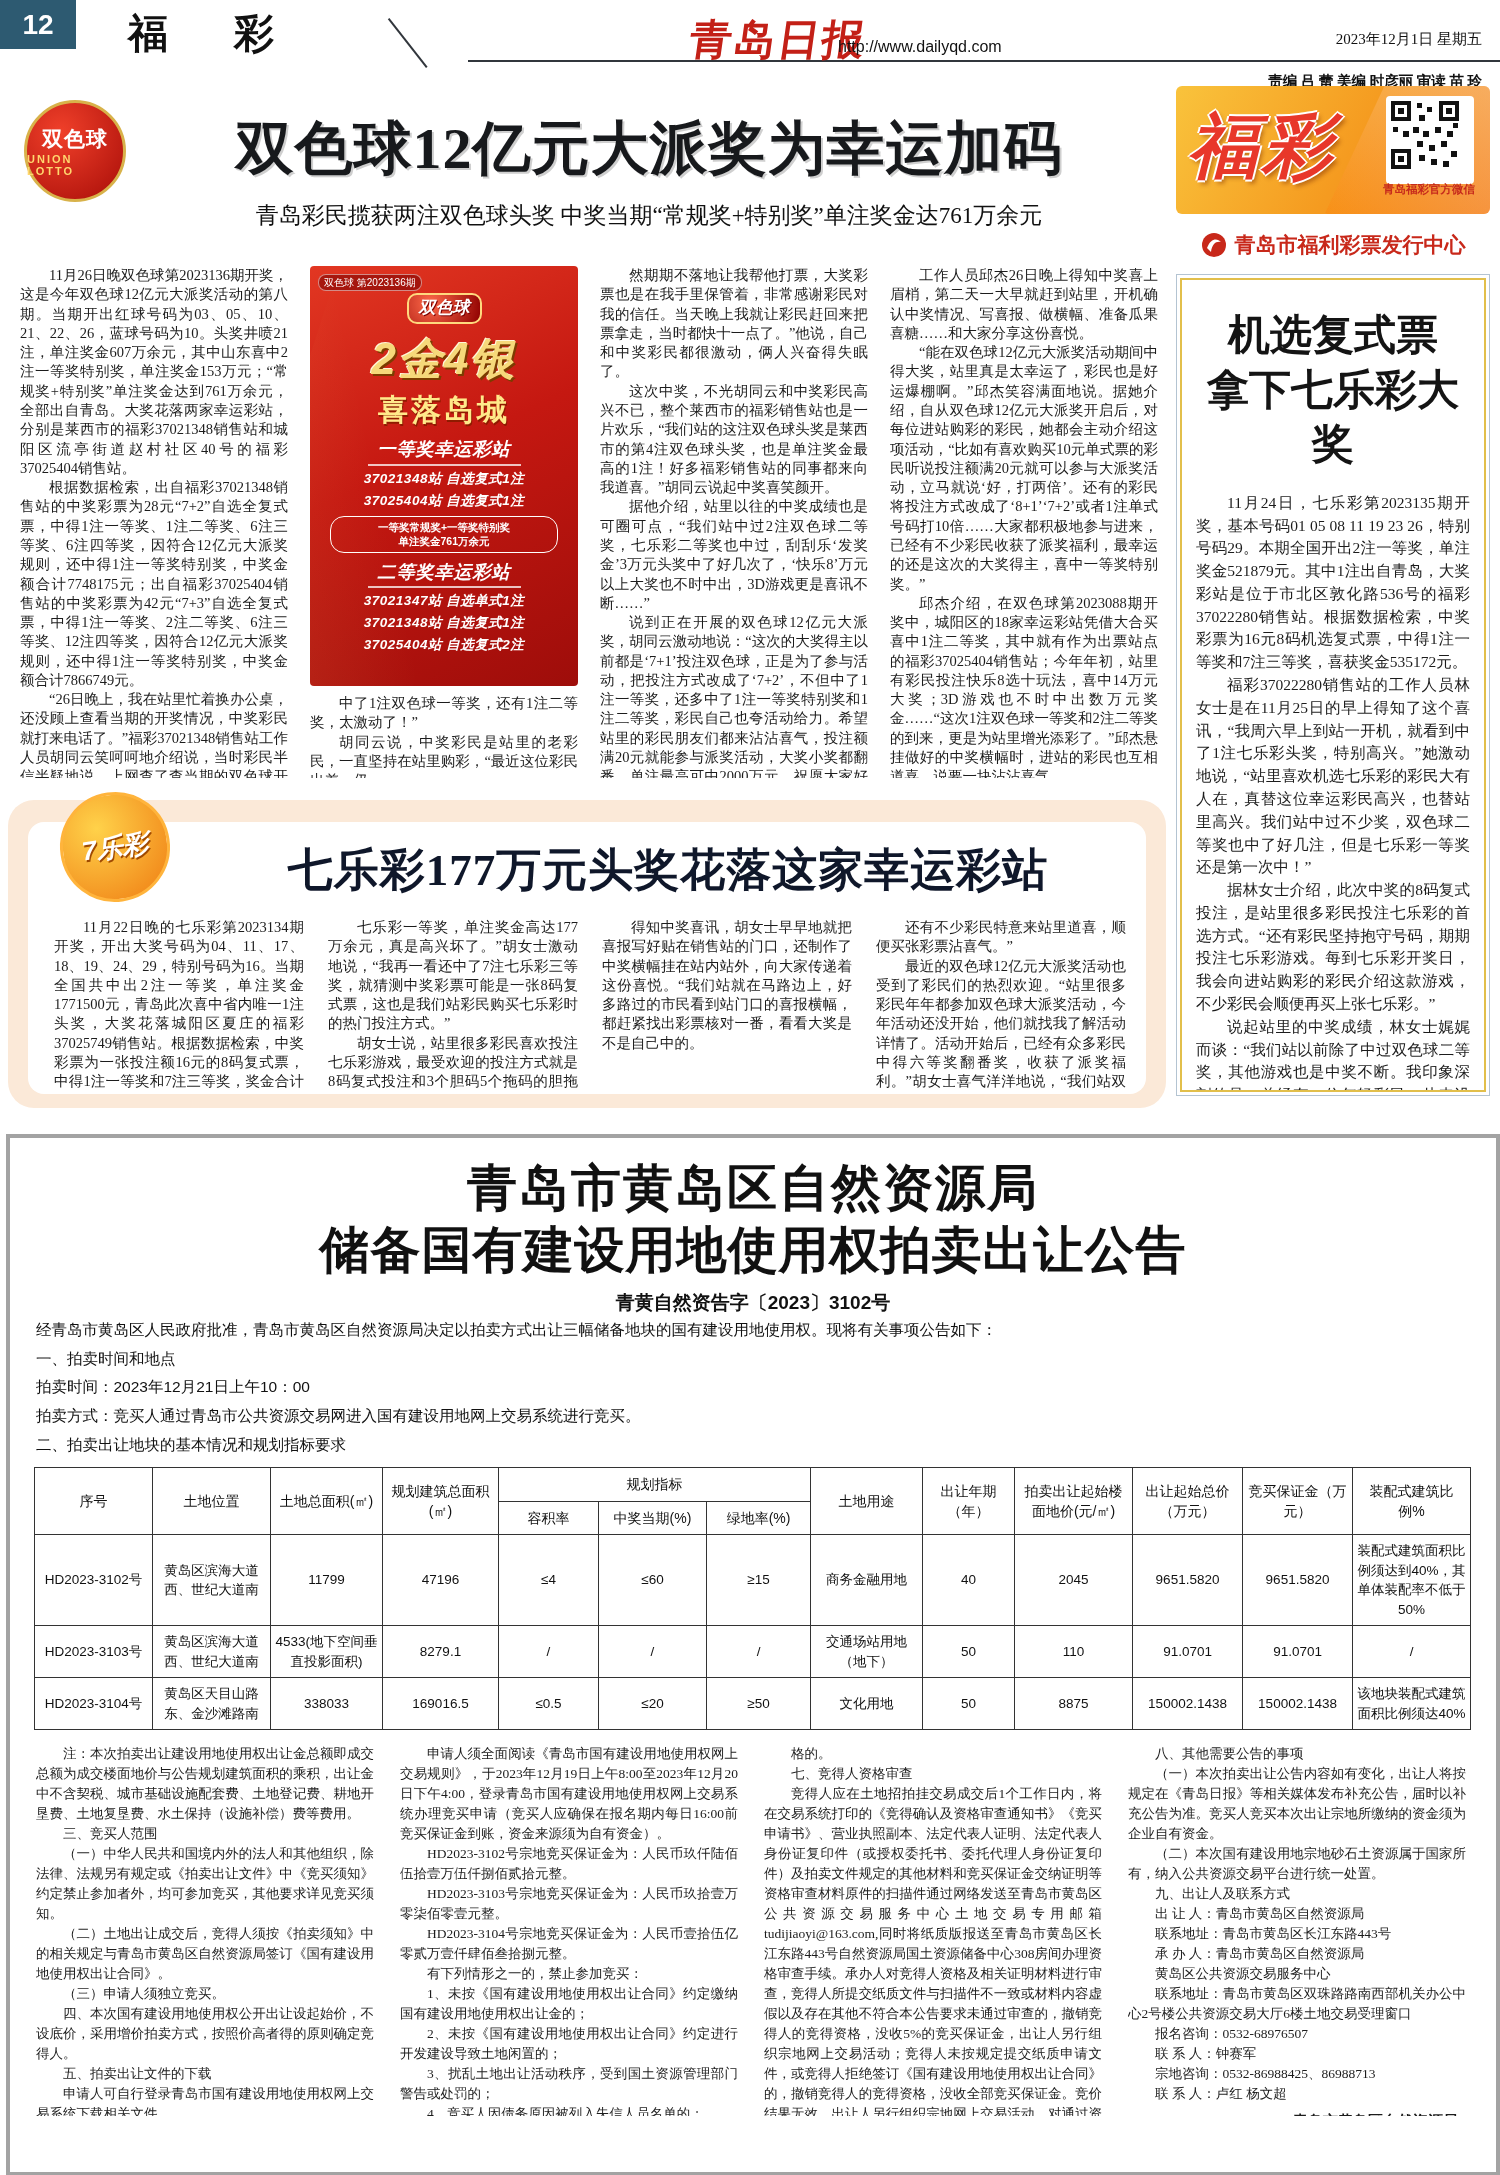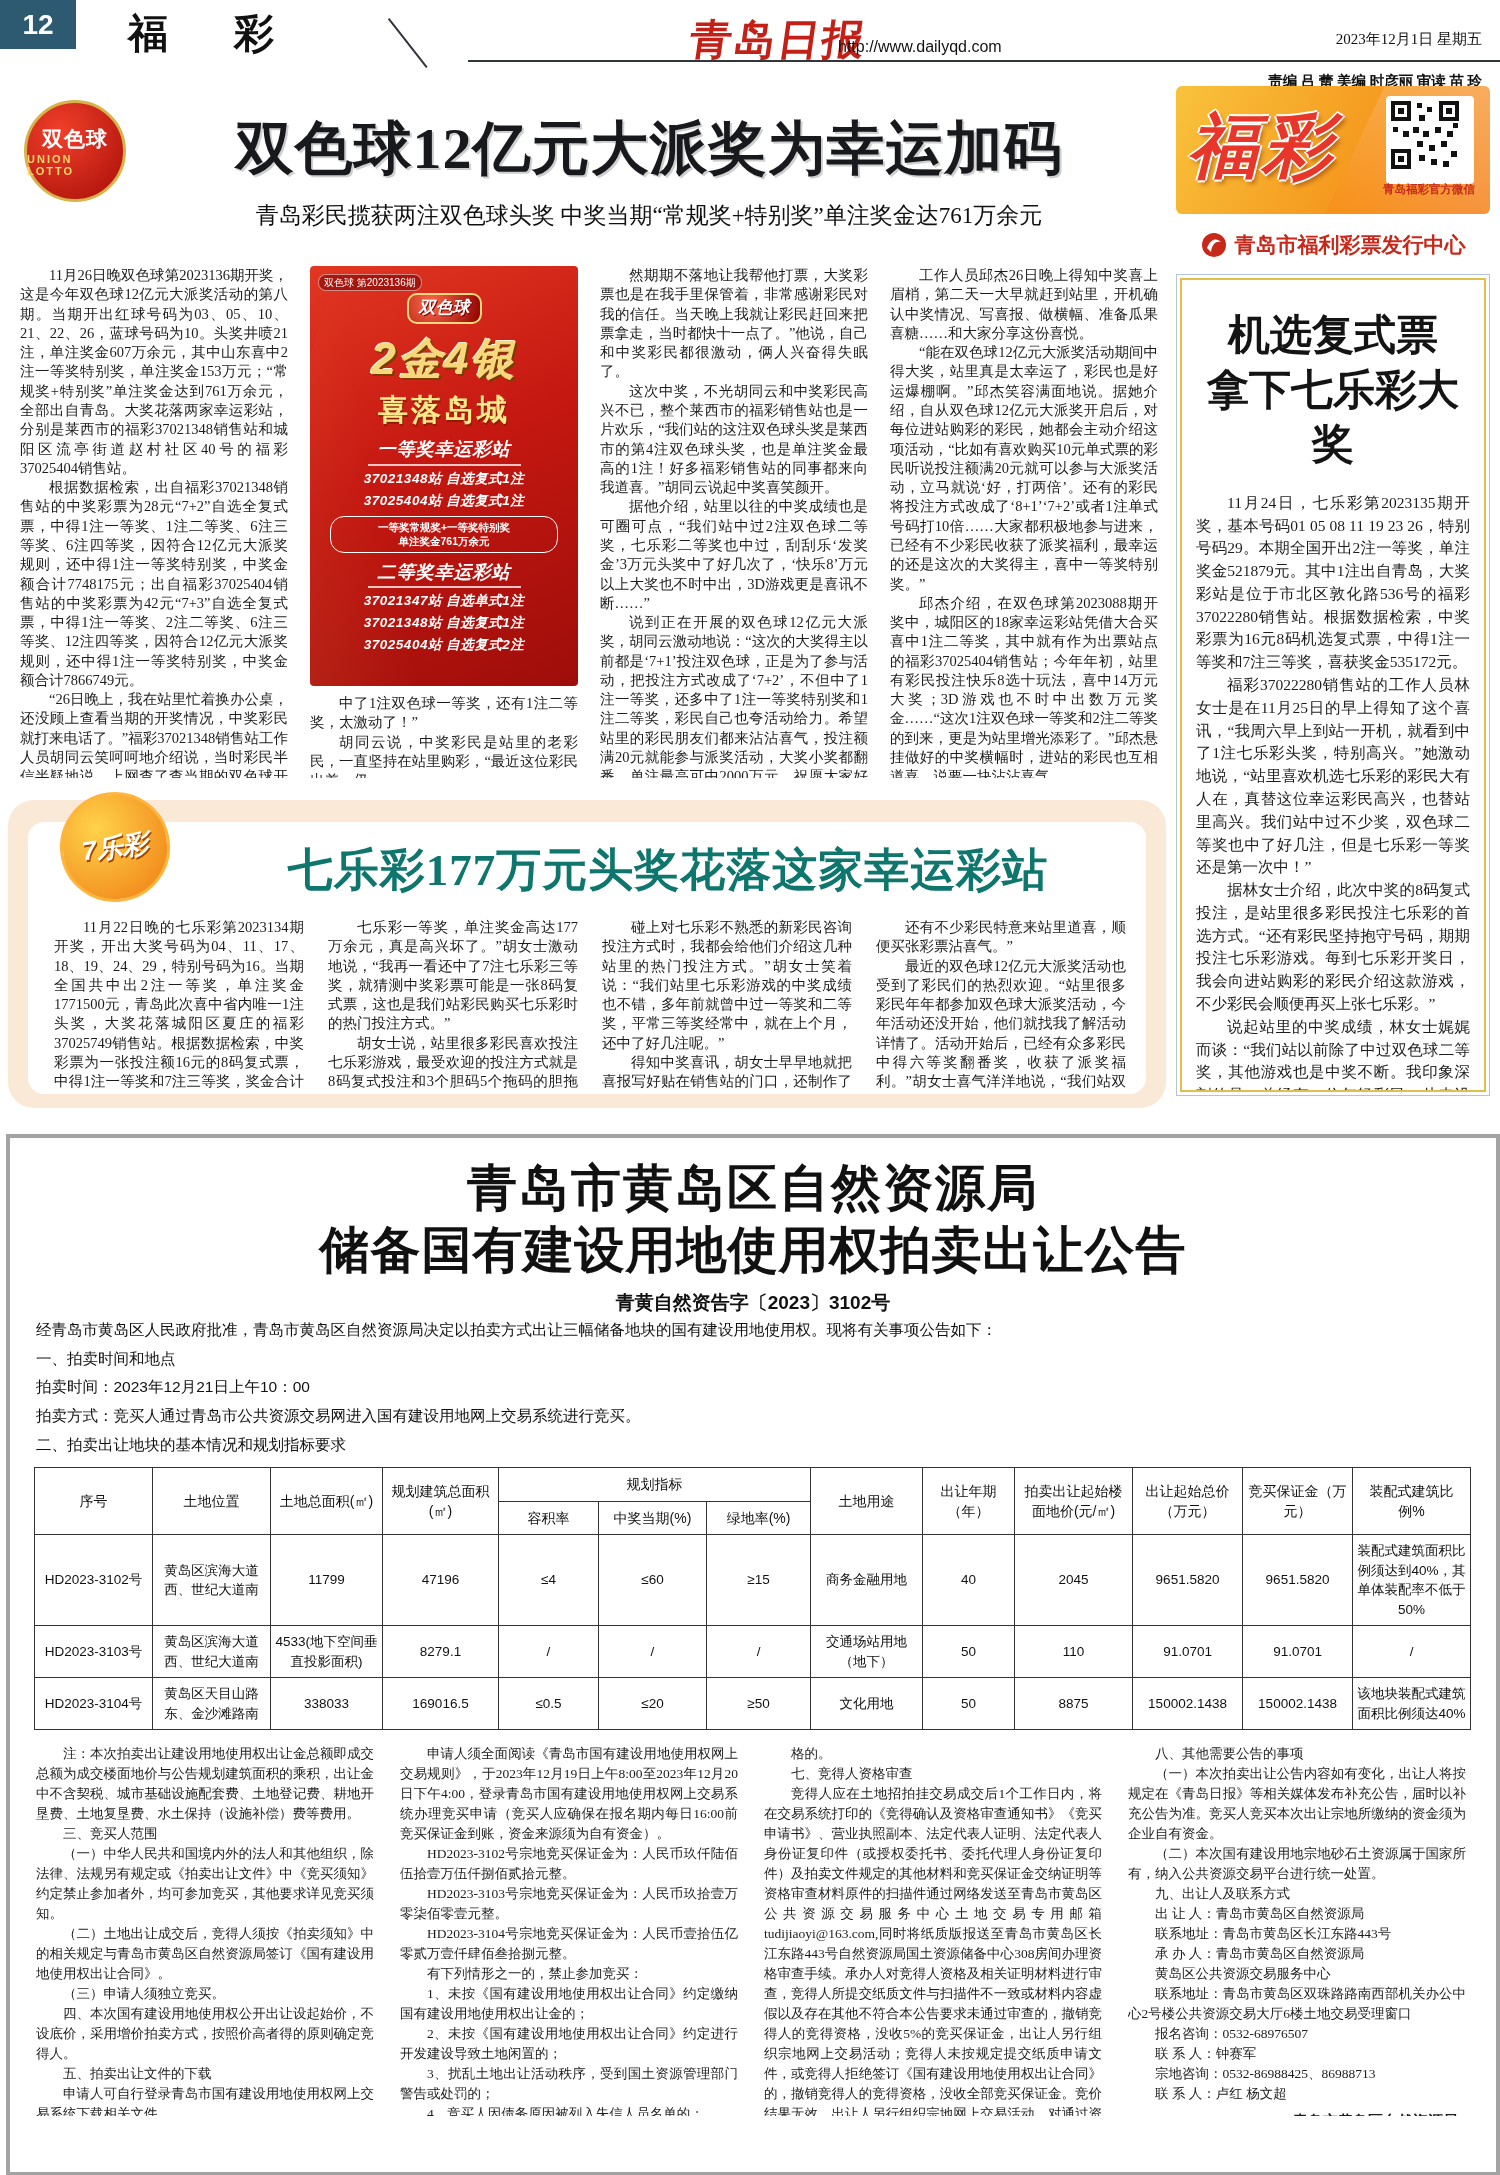--- a/index.html
+++ b/index.html
@@ -72,21 +72,21 @@
   .side-headline{font-size:42px;font-weight:bold;text-align:center;line-height:1.3;color:#141414;margin:14px 0 20px;}
   .side-body p{margin:0;text-indent:2em;font-size:15.5px;line-height:1.47;text-align:justify;}
   
   .mid{position:absolute;left:8px;top:800px;width:1158px;height:308px;background:#fbe9d8;border-radius:26px;}
   .mid-card{position:absolute;left:20px;top:22px;right:20px;bottom:14px;background:#fff;border-radius:16px;overflow:hidden;}
   .qlc-logo{position:absolute;left:52px;top:-8px;width:104px;height:104px;border-radius:50%;
             background:radial-gradient(circle at 35% 30%,#ffd24a,#ef7c12);border:3px solid #ffb43c;
             display:flex;align-items:center;justify-content:center;color:#fff;font-weight:bold;
             font-family:"Liberation Sans","DejaVu Sans",sans-serif;font-size:26px;font-style:italic;
             text-shadow:1px 2px 0 #a04a00;transform:rotate(-8deg);z-index:3;}
-  .mid-headline{position:absolute;left:170px;top:18px;width:940px;font-size:45px;font-weight:bold;color:#0f766e;
+  .mid-headline{position:absolute;left:170px;top:18px;width:940px;font-size:45px;font-weight:bold;color:#0f172a;
                 text-align:center;letter-spacing:1px;white-space:nowrap;}
   .mid-cols{position:absolute;left:26px;top:96px;width:1072px;height:172px;display:flex;gap:24px;overflow:hidden;}
   .mid-col{width:250px;flex:0 0 250px;font-size:14.5px;line-height:1.33;text-align:justify;overflow:hidden;}
   .mid-col p{margin:0;text-indent:2em;}
   
   .ann{position:absolute;left:6px;top:1134px;width:1486px;height:1034px;border:4px solid #a3a3a3;background:#fff;
        font-family:"Liberation Sans","DejaVu Sans",sans-serif;}
   .ann-title{font-size:50px;font-weight:bold;text-align:center;color:#111;line-height:1.28;margin-top:18px;letter-spacing:2px;}
   .ann-title2{font-size:50px;font-weight:bold;text-align:center;color:#111;line-height:1.2;letter-spacing:1px;}
   .ann-doc{font-size:19px;font-weight:bold;text-align:center;margin-top:10px;color:#111;}
@@ -236,21 +236,20 @@
       <div class="mid-headline">七乐彩177万元头奖花落这家幸运彩站</div>
       <div class="mid-cols">
         <div class="mid-col">
             <p>11月22日晚的七乐彩第2023134期开奖，开出大奖号码为04、11、17、18、19、24、29，特别号码为16。当期全国共中出2注一等奖，单注奖金1771500元，青岛此次喜中省内唯一1注头奖，大奖花落城阳区夏庄的福彩37025749销售站。根据数据检索，中奖彩票为一张投注额16元的8码复式票，中得1注一等奖和7注三等奖，奖金合计1783316元。</p>
           </div>
         <div class="mid-col">
             <p>七乐彩一等奖，单注奖金高达177万余元，真是高兴坏了。”胡女士激动地说，“我再一看还中了7注七乐彩三等奖，就猜测中奖彩票可能是一张8码复式票，这也是我们站彩民购买七乐彩时的热门投注方式。”</p>
             <p>胡女士说，站里很多彩民喜欢投注七乐彩游戏，最受欢迎的投注方式就是8码复式投注和3个胆码5个拖码的胆拖投注。“七乐彩每周一、三、五开奖，这几天来站里购彩的彩民，我都会特意提醒他们七乐彩游戏当天开奖，不少彩民听后会顺手买上一张彩票。</p>
           </div>
         <div class="mid-col">
-            <p>碰上对七乐彩不熟悉的新彩民咨询投注方式时，我都会给他们介绍这几种站里的热门投注方式。”胡女士笑着说：“我们站里七乐彩游戏的中奖成绩也不错，多年前就曾中过一等奖和二等奖，平常三等奖经常中，就在上个月，还中了好几注呢。”</p>
             <p>得知中奖喜讯，胡女士早早地就把喜报写好贴在销售站的门口，还制作了中奖横幅挂在站内站外，向大家传递着这份喜悦。“我们站就在马路边上，好多路过的市民看到站门口的喜报横幅，都赶紧找出彩票核对一番，看看大奖是不是自己中的。</p>
           </div>
         <div class="mid-col">
             <p>还有不少彩民特意来站里道喜，顺便买张彩票沾喜气。”</p>
             <p>最近的双色球12亿元大派奖活动也受到了彩民们的热烈欢迎。“站里很多彩民年年都参加双色球大派奖活动，今年活动还没开始，他们就找我了解活动详情了。活动开始后，已经有众多彩民中得六等奖翻番奖，收获了派奖福利。”胡女士喜气洋洋地说，“我们站双色球二等奖已经中了好多注。就差双色球头奖了。祝愿所有的彩民朋友在献出一份爱心的同时，也能收获属于自己的那份幸运，收获更多的欢乐和幸福。”</p>
           </div>
       </div>
     </div>
   </div>
 

